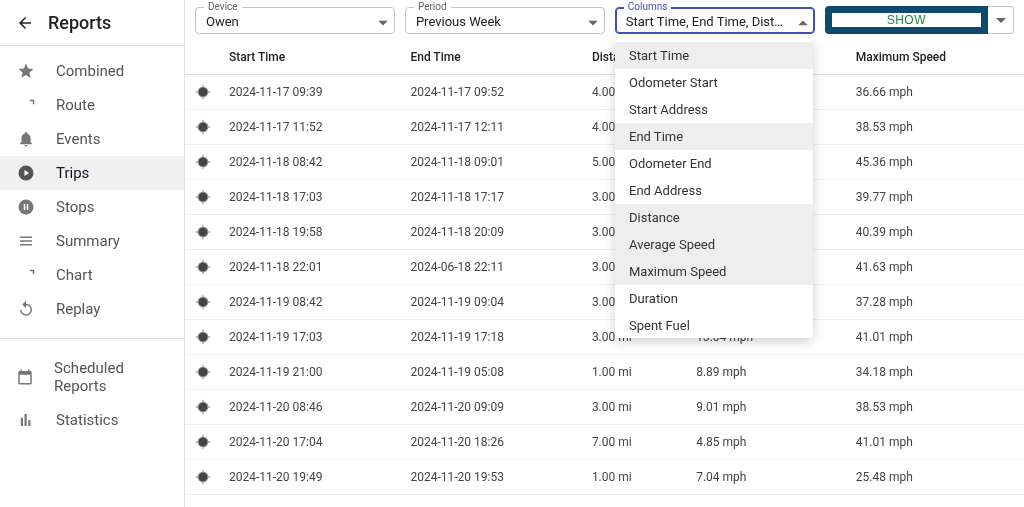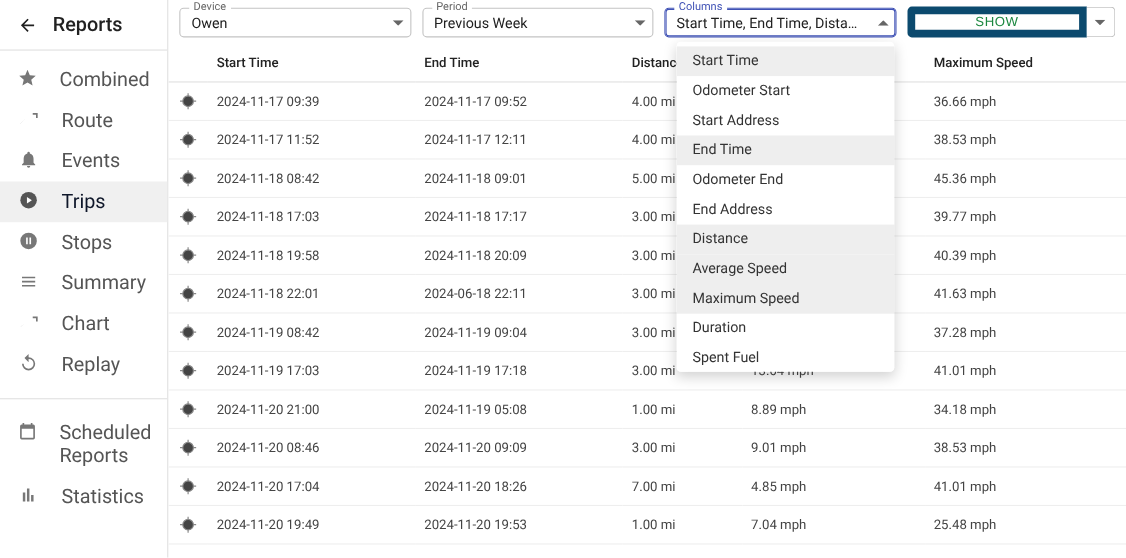--- a/index.html
+++ b/index.html
@@ -1,28 +1,28 @@
 <!DOCTYPE html>
 <html><head>
 <meta charset="utf-8">
 <style>
 * { box-sizing: border-box; margin: 0; padding: 0; }
 body { font-family: Roboto, Arial, sans-serif; font-size: 13px; color: #212121; background: #fff; width: 1024px; height: 507px; overflow: hidden; }
 .app { display: flex; height: 100%; }
-.sidebar { width: 153px; border-right: 1px solid #e0e0e0; display: flex; flex-direction: column; }
+.sidebar { width: 185px; border-right: 1px solid #e0e0e0; display: flex; flex-direction: column; }
 .sidebar-header { display: flex; align-items: center; padding: 12px 16px; gap: 14px; border-bottom: 1px solid #e0e0e0; }
 .back-arrow { width: 18px; height: 18px; display: flex; align-items: center; justify-content: center; cursor: pointer; }
 .sidebar-title { font-size: 18px; font-weight: 500; }
 .nav-section { padding: 8px 0; }
-.nav-item { display: flex; align-items: flex-start; gap: 20px; padding: 8px 16px; cursor: pointer; color: #555; font-size: 18px; }
+.nav-item { display: flex; align-items: center; gap: 20px; padding: 8px 16px; cursor: pointer; color: #555; font-size: 15px; }
 .nav-item.active { background: #f0f0f0; color: #0f172a; }
 .nav-item .icon-slot { width: 20px; display: flex; justify-content: center; }
 .divider { border: none; border-top: 1px solid #e0e0e0; margin: 4px 0; }
 .main { flex: 1; display: flex; flex-direction: column; overflow: hidden; }
-.filterbar { display: flex; gap: 10px; padding: 6px 10px; align-items: center; }
+.filterbar { display: flex; gap: 10px; padding: 6px 10px; align-items: flex-end; }
 .field { position: relative; border: 1px solid #c4c4c4; border-radius: 4px; padding: 6px 28px 4px 10px; flex: 1; min-width: 0; background: #fff; }
 .field.focused { border-color: #3f51b5; box-shadow: 0 0 0 1px #3f51b5 inset; }
 .field-label { position: absolute; top: -7px; left: 8px; background: #fff; padding: 0 4px; font-size: 10px; color: #666; }
 .field-value { font-size: 13px; color: #212121; white-space: nowrap; overflow: hidden; text-overflow: ellipsis; }
 .field .drop { position: absolute; right: 6px; top: 50%; transform: translateY(-50%); pointer-events: none; }
 .btn-group { display: flex; }
 .show-btn { border: 7px solid #0c4a6e; border-radius: 4px 0 0 4px; color: #1b873f; font-weight: 500; font-size: 12px; letter-spacing: 0.5px; padding: 0 55px; display: flex; align-items: center; cursor: pointer; background: #fff; }
 .show-more { border: 1px solid #c4c4c4; border-left: none; border-radius: 0 4px 4px 0; width: 26px; display: flex; align-items: center; justify-content: center; cursor: pointer; background: #fff; }
 .table-wrap { flex: 1; overflow: auto; }
 table { width: 100%; border-collapse: collapse; }
@@ -323,21 +323,21 @@
               <td class="row-icon">
                 <svg width="16" height="16" viewBox="0 0 24 24" fill="none" stroke="#888" stroke-width="1.6">
                   <circle cx="12" cy="12" r="3.2"></circle>
                   <circle cx="12" cy="12" r="7.2"></circle>
                   <line x1="12" y1="1" x2="12" y2="5"></line>
                   <line x1="12" y1="19" x2="12" y2="23"></line>
                   <line x1="1" y1="12" x2="5" y2="12"></line>
                   <line x1="19" y1="12" x2="23" y2="12"></line>
                 </svg>
               </td>
-              <td>2024-11-20 21:00</td>
+              <td>2024-11-19 21:00</td>
               <td>2024-11-19 05:08</td>
               <td>1.00 mi</td>
               <td>8.89 mph</td>
               <td>34.18 mph</td>
             </tr>
             <tr>
               <td class="row-icon">
                 <svg width="16" height="16" viewBox="0 0 24 24" fill="none" stroke="#888" stroke-width="1.6">
                   <circle cx="12" cy="12" r="3.2"></circle>
                   <circle cx="12" cy="12" r="7.2"></circle>

